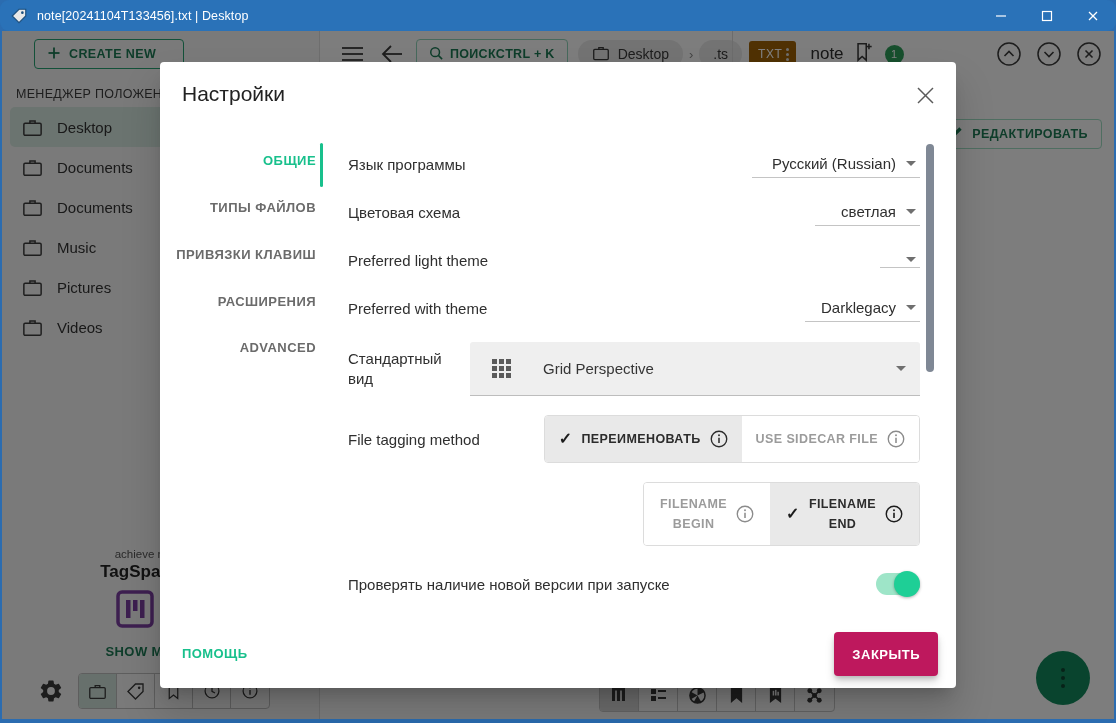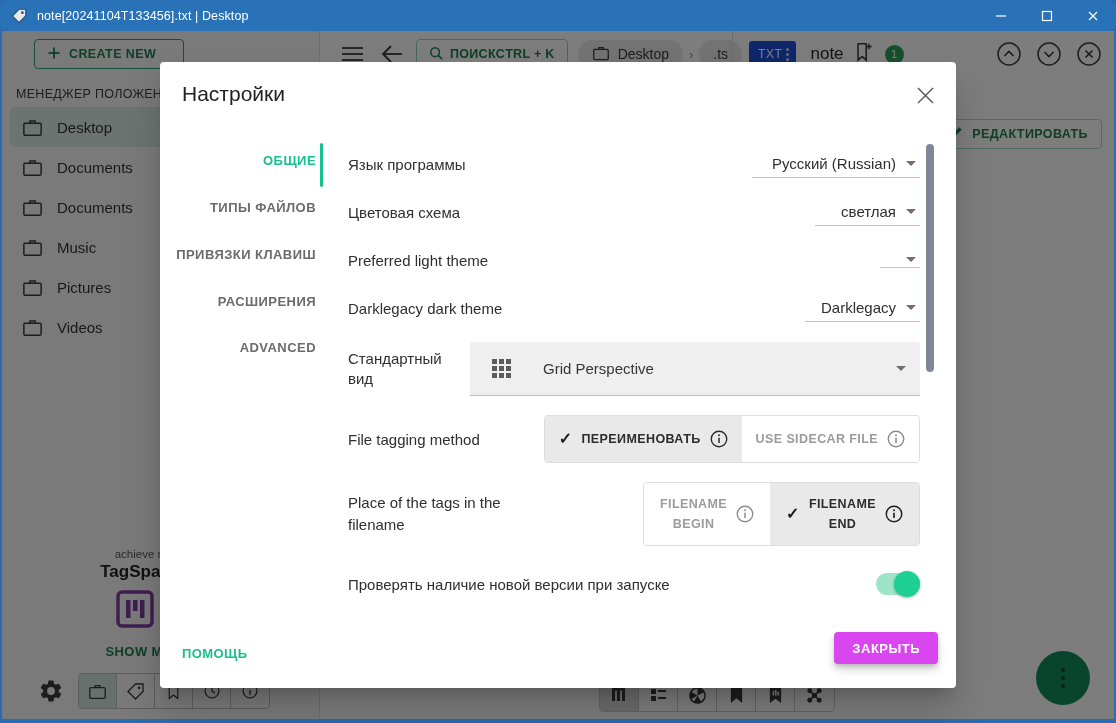--- a/index.html
+++ b/index.html
@@ -91,21 +91,21 @@
     background:#e6e6e6; border-radius:15px; height:28px; display:flex; align-items:center;
     gap:8px; padding:0 14px; font-size:14px; color:#3a3a3a;
   }
   .bc-sep { color:#888; font-size:13px; }
   .bc-dots { color:#777; font-size:15px; letter-spacing:-1px; margin-left:-2px;}
   #file-header {
     position:absolute; left:412px; top:0; right:0; height:46px;
     display:flex; align-items:center; border-left:1px solid #d8d8d8; padding-left:16px;
   }
   .ext-chip {
-    background:#1d4ed8; color:#fff; height:26px; border-radius:3px; display:flex;
+    background:#a16207; color:#fff; height:26px; border-radius:3px; display:flex;
     align-items:center; gap:4px; padding:0 7px 0 9px; font-size:12px; letter-spacing:.6px;
   }
   .ext-dots { display:flex; flex-direction:column; gap:2px; }
   .ext-dots i { width:3px; height:3px; background:#ddd; border-radius:50%; display:block; }
   .file-name { font-size:17px; color:#2e2e2e; margin-left:14px; }
   .tagcount {
     width:19px; height:19px; border-radius:50%; background:#2e9e5b; color:#fff;
     font-size:11px; display:flex; align-items:center; justify-content:center; margin-left:12px;
   }
   .hdr-right { position:absolute; right:8px; display:flex; align-items:center; gap:6px; }
@@ -210,22 +210,22 @@
     position:absolute; right:22px; top:16px; width:8px; height:228px;
     background:#7f8895; border-radius:4px;
   }
 
   #dlg-footer {
     height:70px; flex:0 0 auto; display:flex; align-items:center;
     padding:0 18px 0 22px; position:relative;
   }
   #help-link { font-size:13px; font-weight:700; letter-spacing:.4px; color:#18c08c; }
   #close-btn {
-    position:absolute; right:18px; top:14px; height:32px; min-width:100px; padding:0 18px;
-    background:#d946ef; color:#ffffff; border-radius:4px; font-size:13px; font-weight:700;
+    position:absolute; right:18px; top:14px; height:44px; min-width:100px; padding:0 18px;
+    background:#be185d; color:#ffffff; border-radius:4px; font-size:13px; font-weight:700;
     letter-spacing:.5px; display:flex; align-items:center; justify-content:center;
     box-shadow:0 3px 5px -1px rgba(0,0,0,.2),0 6px 10px 0 rgba(0,0,0,.14);
   }
 </style>
 </head>
 <body>
 
 <div id="app-window">
 
   <div id="titlebar">
@@ -595,21 +595,21 @@
         <div class="row">
           <div class="row-label">Preferred light theme</div>
           <div class="row-spacer"></div>
           <div class="sel-underline" style="min-width:40px">
             <span></span>
             <span class="caret"></span>
           </div>
         </div>
 
         <div class="row">
-          <div class="row-label">Darklegacy dark theme</div>
+          <div class="row-label">Preferred with theme</div>
           <div class="row-spacer"></div>
           <div class="sel-underline" style="min-width:115px">
             <span>Darklegacy</span>
             <span class="caret"></span>
           </div>
         </div>
 
         <div class="row" style="min-height:74px">
           <div class="row-label" style="width:100px; line-height:1.35">Стандартный вид</div>
           <div class="row-spacer"></div>
@@ -653,21 +653,20 @@
                     <circle cx="10" cy="10" r="8.6" fill="none" stroke="#8b8b8b" stroke-width="1.5"></circle>
                     <line x1="10" y1="8.6" x2="10" y2="14.5" stroke="#8b8b8b" stroke-width="1.7"></line>
                     <circle cx="10" cy="5.8" r="1.05" fill="#8b8b8b"></circle>
                   </svg>
               </span>
             </div>
           </div>
         </div>
 
         <div class="row" style="min-height:84px">
-          <div class="row-label" style="width:190px; line-height:1.5">Place of the tags in the filename</div>
           <div class="row-spacer"></div>
           <div class="seg-group">
             <div class="seg" style="min-height:62px;padding:0 16px">
               <span class="multi">
                 <span>FILENAME</span>
                 <span>BEGIN</span>
               </span>
               <span class="info-i">
                 <svg viewBox="0 0 20 20" width="18" height="18">
                     <circle cx="10" cy="10" r="8.6" fill="none" stroke="#8b8b8b" stroke-width="1.5"></circle>

